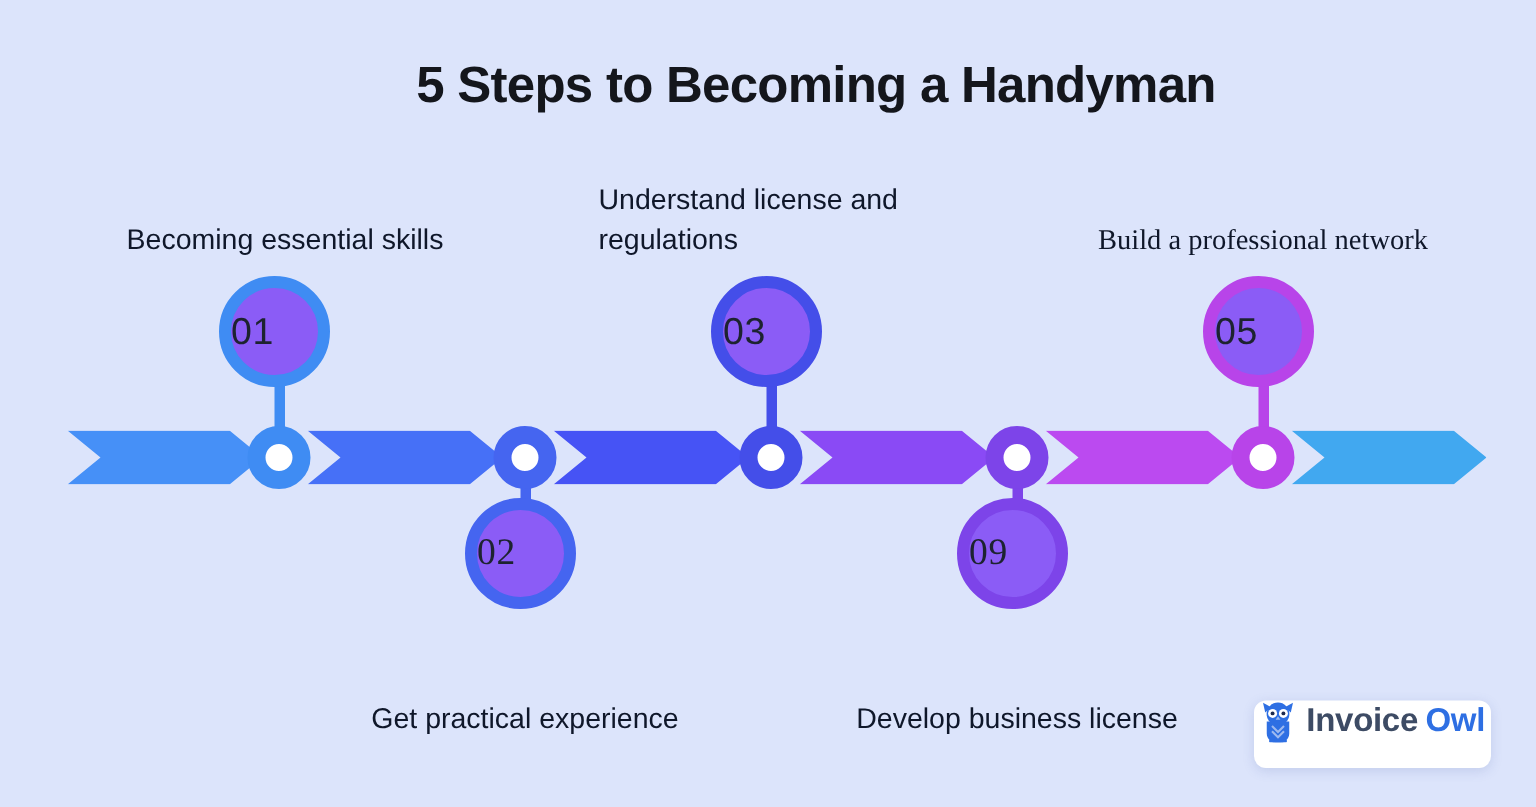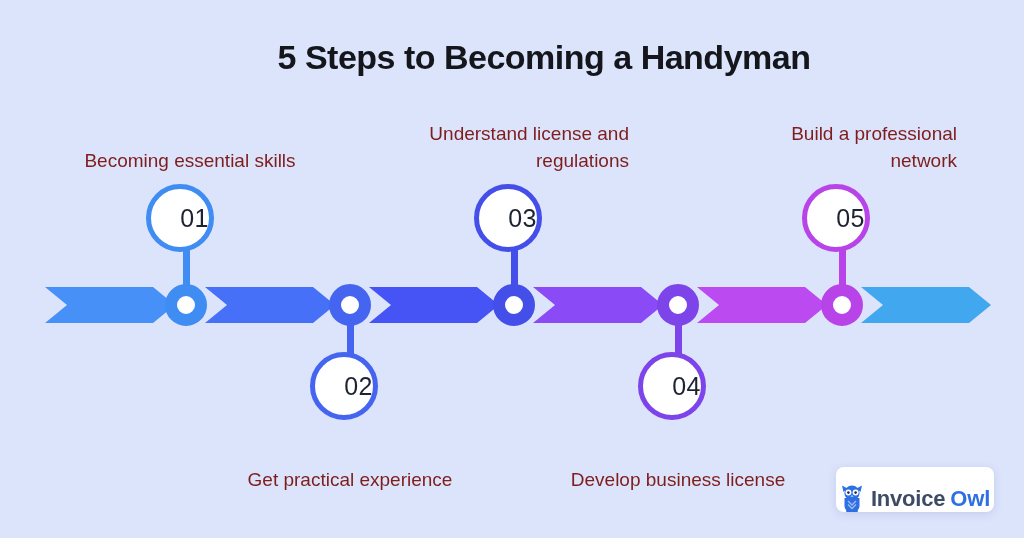--- a/index.html
+++ b/index.html
@@ -31,47 +31,47 @@
 
   
   .dot{
     position:absolute;top:284px;width:18px;height:18px;border-radius:50%;
     background:#ffffff;border:12px solid #4690f7;z-index:3;
   }
 
   
   .ring{
     position:absolute;width:58px;height:58px;border-radius:50%;
-    background:#ffffff;border:5px solid #14532d;z-index:3;
-    display:flex;align-items:center;justify-content:flex-end;
+    background:#8b5cf6;border:8px solid #14532d;z-index:3;
+    display:flex;align-items:center;justify-content:flex-start;
   }
   .ring.above{top:184px;}
-  .ring.below{top:352px;}
+  .ring.below{top:332px;font-family:Liberation Serif, serif;}
   .num{font-size:25px;font-weight:500;color:#1d2330;letter-spacing:0.5px;}
 
   
   .label{
     position:absolute;width:260px;display:flex;justify-content:center;
-    text-align:right;font-size:19px;font-weight:500;color:#7f1d1d;line-height:27px;
+    text-align:left;font-size:19px;font-weight:500;color:#0f172a;line-height:27px;
   }
   .label.above{top:104px;height:70px;align-items:flex-end;}
   .label.below{top:466px;height:34px;align-items:flex-start;}
   .label .txt{display:inline-block;max-width:230px;}
   
   .p1-stem{left:182.5px;} .p1-dot{left:165px;} .p1-ring{left:146px;} .p1-label{left:60px;}
   .p2-stem{left:346.5px;} .p2-dot{left:329px;} .p2-ring{left:310px;} .p2-label{left:220px;}
   .p3-stem{left:510.5px;} .p3-dot{left:493px;} .p3-ring{left:474px;} .p3-label{left:384px;}
   .p4-stem{left:674.5px;} .p4-dot{left:657px;} .p4-ring{left:638px;} .p4-label{left:548px;}
-  .p5-stem{left:838.5px;} .p5-dot{left:821px;} .p5-ring{left:802px;} .p5-label{left:712px;}
+  .p5-stem{left:838.5px;} .p5-dot{left:821px;} .p5-ring{left:802px;} .p5-label{left:712px;font-family:Liberation Serif, serif;}
 
   
   .logo-card{
     position:absolute;left:836px;top:467px;width:158px;height:45px;
     background:#ffffff;border-radius:8px;box-shadow:0 2px 8px rgba(80,100,170,0.18);
-    display:flex;align-items:flex-end;justify-content:center;gap:7px;
+    display:flex;align-items:flex-start;justify-content:center;gap:7px;
   }
   .logo-text{font-size:22px;letter-spacing:-0.2px;display:flex;gap:5px;align-items:baseline;}
   .brand-first{color:#3d4b64;font-weight:600;}
   .brand-second{color:#2e6fe3;font-weight:800;}
   .owl{width:24px;height:28px;display:block;}
 </style>
 </head>
 <body>
 
 <div class="canvas">
@@ -108,21 +108,21 @@
   <div class="ring above p3-ring" style="border-color: rgb(68, 78, 233);">
     <span class="num">03</span>
   </div>
   <div class="label above p3-label">
     <span class="txt">Understand license and regulations</span>
   </div>
 
   <div class="stem below p4-stem" style="background: rgb(125, 68, 233);"></div>
   <div class="dot p4-dot" style="border-color: rgb(125, 68, 233);"></div>
   <div class="ring below p4-ring" style="border-color: rgb(125, 68, 233);">
-    <span class="num">04</span>
+    <span class="num">09</span>
   </div>
   <div class="label below p4-label">
     <span class="txt">Develop business license</span>
   </div>
 
   <div class="stem above p5-stem" style="background: rgb(184, 68, 233);"></div>
   <div class="dot p5-dot" style="border-color: rgb(184, 68, 233);"></div>
   <div class="ring above p5-ring" style="border-color: rgb(184, 68, 233);">
     <span class="num">05</span>
   </div>

